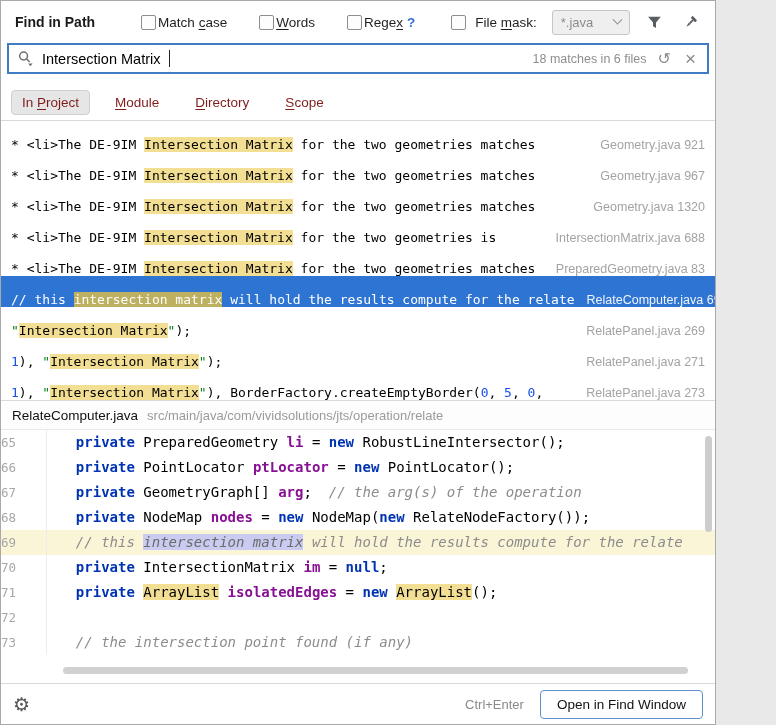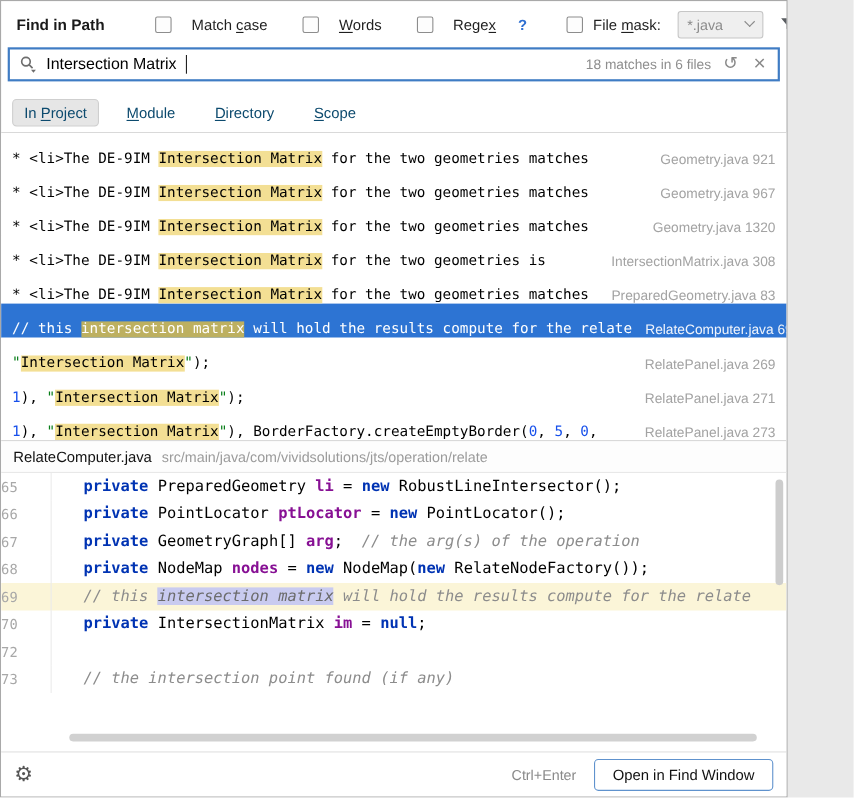--- a/index.html
+++ b/index.html
@@ -11,21 +11,21 @@
   body{font-family:"Liberation Sans",sans-serif;background:#e9e9e9;}
   .dlg{width:716px;height:725px;background:#fff;border:1px solid #a9a9a9;
        display:flex;flex-direction:column;overflow:hidden;}
   .flex1{flex:1}
   u{text-underline-offset:2px}
 
   
   .titlebar{height:42px;display:flex;align-items:center;padding:0 14px;gap:0;flex:none}
   .title{font-weight:bold;font-size:14px;color:#1a1a1a;margin-right:46px;white-space:nowrap}
   .opts{display:flex;align-items:center;gap:32px}
-  .opt{display:flex;align-items:flex-end;gap:18px;font-size:13.5px;color:#1f1f1f;cursor:default;white-space:nowrap}
+  .opt{display:flex;align-items:flex-end;gap:2px;font-size:13.5px;color:#1f1f1f;cursor:default;white-space:nowrap}
   .cbbox{width:15px;height:15px;border:1.4px solid #8d8d8d;border-radius:2px;background:#fdfdfd;flex:none;display:inline-block}
   .help{color:#2e6fd1;font-weight:bold;font-size:13.5px;margin-left:2px}
   .filemask{display:flex;align-items:center;gap:9px;margin-left:36px;font-size:13.5px;color:#1f1f1f;white-space:nowrap}
   .combo{width:78px;height:25px;margin-left:6px;background:#efefef;border:1px solid #c6c6c6;border-radius:3px;
          display:flex;align-items:center;padding:0 8px;gap:6px}
   .combo-val{color:#8b8b8b;font-size:13px;flex:1}
   .chev{width:7px;height:7px;border-right:1.6px solid #8b8b8b;border-bottom:1.6px solid #8b8b8b;
         transform:rotate(45deg) translate(-2px,-2px);flex:none}
   .tbicon{display:inline-flex;align-items:center;justify-content:center;width:26px;height:26px;margin-left:14px;cursor:default}
 
@@ -33,21 +33,21 @@
   .search-wrap{padding:0 6px 10px;flex:none}
   .search-box{height:31px;border:2px solid var(--accent);display:flex;align-items:center;padding:0 8px;gap:8px;background:#fff}
   .query{font-size:14.5px;color:#000;white-space:pre}
   .caret{width:1px;height:17px;background:#222;display:inline-block;margin-left:1px}
   .summary{color:#8e8e8e;font-size:12.5px;white-space:nowrap}
   .sicon{color:#8a8a8a;font-size:16px;line-height:1;cursor:default;padding:0 3px}
   .sicon.close{font-size:19px}
 
   
   .tabs{height:36px;display:flex;align-items:center;gap:14px;padding:0 10px;flex:none}
-  .tab{font-size:13.5px;color:#0c4a6e;padding:4px 10px;border-radius:4px;border:1px solid transparent;cursor:default;white-space:nowrap}
+  .tab{font-size:13.5px;color:#7f1d1d;padding:4px 10px;border-radius:4px;border:1px solid transparent;cursor:default;white-space:nowrap}
   .tab.sel{background:#e6e6e6;border-color:#cfcfcf}
 
   
   .results{border-top:1px solid #d9d9d9;flex:none}
   .rrow{height:31px;display:flex;align-items:flex-end;padding:0 10px;overflow:hidden;background:#fff}
   .rcode{font-family:"DejaVu Sans Mono",monospace;font-size:13px;white-space:pre;color:#000;overflow:hidden;flex:none}
   .rref{margin-left:auto;color:#a3a3a3;font-size:12.5px;white-space:nowrap;padding-left:12px}
   .hl{background:var(--match);color:#000}
   .sg-num{color:var(--num)} .sg-str{color:var(--str)}
   .rrow.rsel{background:var(--selection)}
@@ -162,21 +162,21 @@
       <div class="rrow">
         <span class="rcode"><span>* &lt;li&gt;The DE-9IM </span><span class="hl">Intersection Matrix</span><span> for the two geometries matches</span></span>
         <span class="rref">Geometry.java 967</span>
       </div>
       <div class="rrow">
         <span class="rcode"><span>* &lt;li&gt;The DE-9IM </span><span class="hl">Intersection Matrix</span><span> for the two geometries matches</span></span>
         <span class="rref">Geometry.java 1320</span>
       </div>
       <div class="rrow">
         <span class="rcode"><span>* &lt;li&gt;The DE-9IM </span><span class="hl">Intersection Matrix</span><span> for the two geometries is</span></span>
-        <span class="rref">IntersectionMatrix.java 308</span>
+        <span class="rref">IntersectionMatrix.java 688</span>
       </div>
       <div class="rrow">
         <span class="rcode"><span>* &lt;li&gt;The DE-9IM </span><span class="hl">Intersection Matrix</span><span> for the two geometries matches</span></span>
         <span class="rref">PreparedGeometry.java 83</span>
       </div>
       <div class="rrow rsel">
         <span class="rcode"><span>// this </span><span class="hl-sel">intersection matrix</span><span> will hold the results compute for the relate</span></span>
         <span class="rref">RelateComputer.java 69</span>
       </div>
       <div class="rrow">
@@ -199,20 +199,21 @@
   </div>
 
   <div class="code">
     <div id="code-lines">
         <div class="cline"><span class="gut">65</span><span class="ctext"><span>  </span><span class="tok-k">private </span><span>PreparedGeometry </span><span class="tok-f">li</span><span> = </span><span class="tok-k">new </span><span>RobustLineIntersector();</span></span></div>
         <div class="cline"><span class="gut">66</span><span class="ctext"><span>  </span><span class="tok-k">private </span><span>PointLocator </span><span class="tok-f">ptLocator</span><span> = </span><span class="tok-k">new </span><span>PointLocator();</span></span></div>
         <div class="cline"><span class="gut">67</span><span class="ctext"><span>  </span><span class="tok-k">private </span><span>GeometryGraph[] </span><span class="tok-f">arg</span><span>;  </span><span class="tok-c">// the arg(s) of the operation</span></span></div>
         <div class="cline"><span class="gut">68</span><span class="ctext"><span>  </span><span class="tok-k">private </span><span>NodeMap </span><span class="tok-f">nodes</span><span> = </span><span class="tok-k">new </span><span>NodeMap(</span><span class="tok-k">new </span><span>RelateNodeFactory());</span></span></div>
         <div class="cline cur"><span class="gut">69</span><span class="ctext"><span class="tok-c">  // this </span><span class="tok-csel">intersection matrix</span><span class="tok-c"> will hold the results compute for the relate</span></span></div>
         <div class="cline"><span class="gut">70</span><span class="ctext"><span>  </span><span class="tok-k">private </span><span>IntersectionMatrix </span><span class="tok-f">im</span><span> = </span><span class="tok-k">null</span><span>;</span></span></div>
+        <div class="cline"><span class="gut">71</span><span class="ctext"><span>  </span><span class="tok-k">private </span><span class="tok-y">ArrayList</span><span> </span><span class="tok-f">isolatedEdges</span><span> = </span><span class="tok-k">new </span><span class="tok-y">ArrayList</span><span>();</span></span></div>
         <div class="cline"><span class="gut">72</span><span class="ctext"></span></div>
         <div class="cline"><span class="gut">73</span><span class="ctext"><span class="tok-c">  // the intersection point found (if any)</span></span></div>
       </div>
     <div class="vscroll"></div>
     <div class="hscroll"></div>
   </div>
 
   <div class="footer">
     <span class="gear">⚙</span>
     <div class="flex1"></div>

